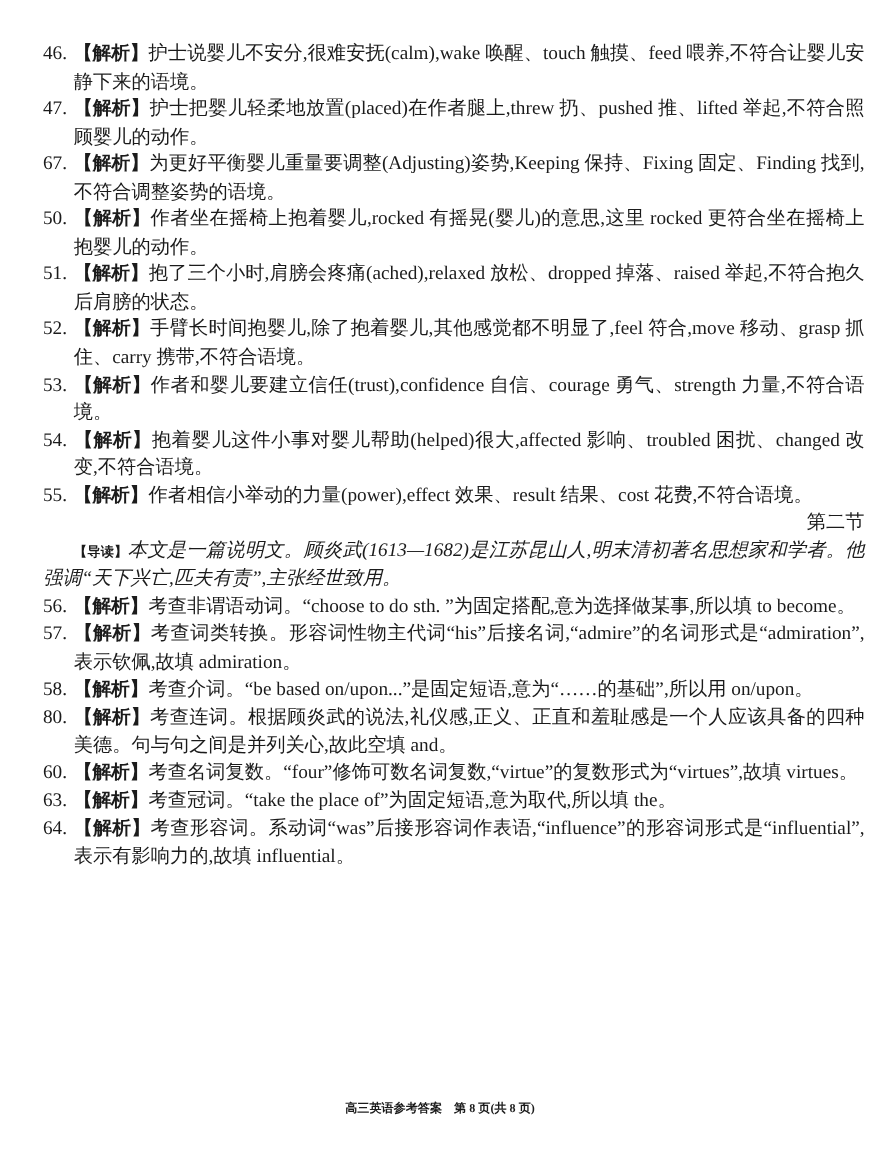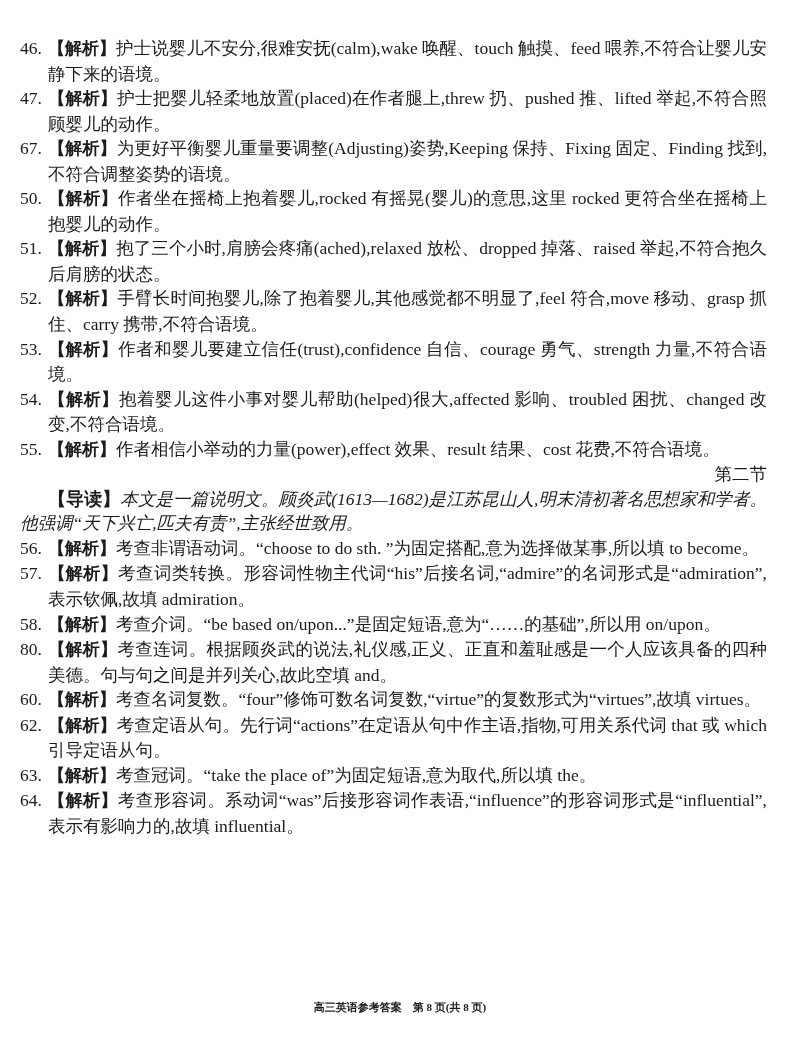--- a/index.html
+++ b/index.html
@@ -6,21 +6,21 @@
   body {
     width: 800px; height: 1046px;
     background: #ffffff;
     color: #1b1b1b;
     font-family: "Liberation Serif", "DejaVu Serif", serif;
     position: relative;
     overflow: hidden;
   }
   .main {
     position: absolute;
-    top: 36px; left: 20px;
+    top: 36px; left: 39px;
     width: 747px;
     font-size: 17.5px;
     line-height: 24.55px;
     text-align: justify;
   }
   .item {
     padding-left: 28px;
     text-indent: -28px;
   }
   .num {
@@ -37,21 +37,21 @@
     text-align: right;
     text-indent: 0;
   }
   .intro {
     text-indent: 28px;
   }
   .intro-label {
     font-weight: 700;
     font-style: normal;
     font-family: "Liberation Sans", "DejaVu Sans", sans-serif;
-    font-size: 18px;
+    font-size: 12px;
   }
   .intro-text {
     font-style: italic;
   }
   .footer {
     position: absolute;
     top: 1000px; left: 0;
     width: 800px;
     text-align: center;
     font-weight: 700;
@@ -77,20 +77,19 @@
 
     <div class="heading">第二节</div>
 
     <div class="intro"><span class="intro-label">【导读】</span><span class="intro-text">本文是一篇说明文。顾炎武(1613—1682)是江苏昆山人,明末清初著名思想家和学者。他强调“天下兴亡,匹夫有责”,主张经世致用。</span></div>
 
     <div class="item"><span class="num">56.</span><span class="tag">【解析】</span><span class="txt">考查非谓语动词。“choose to do sth. ”为固定搭配,意为选择做某事,所以填 to become。</span></div>
     <div class="item"><span class="num">57.</span><span class="tag">【解析】</span><span class="txt">考查词类转换。形容词性物主代词“his”后接名词,“admire”的名词形式是“admiration”,表示钦佩,故填 admiration。</span></div>
     <div class="item"><span class="num">58.</span><span class="tag">【解析】</span><span class="txt">考查介词。“be based on/upon...”是固定短语,意为“……的基础”,所以用 on/upon。</span></div>
     <div class="item"><span class="num">80.</span><span class="tag">【解析】</span><span class="txt">考查连词。根据顾炎武的说法,礼仪感,正义、正直和羞耻感是一个人应该具备的四种美德。句与句之间是并列关心,故此空填 and。</span></div>
     <div class="item"><span class="num">60.</span><span class="tag">【解析】</span><span class="txt">考查名词复数。“four”修饰可数名词复数,“virtue”的复数形式为“virtues”,故填 virtues。</span></div>
-    <div class="item"><span class="num">62.</span><span class="tag">【解析】</span><span class="txt">考查定语从句。先行词“actions”在定语从句中作主语,指物,可用关系代词 that 或 which 引导定语从句。</span></div>
     <div class="item"><span class="num">63.</span><span class="tag">【解析】</span><span class="txt">考查冠词。“take the place of”为固定短语,意为取代,所以填 the。</span></div>
     <div class="item"><span class="num">64.</span><span class="tag">【解析】</span><span class="txt">考查形容词。系动词“was”后接形容词作表语,“influence”的形容词形式是“influential”,表示有影响力的,故填 influential。</span></div>
 
   </div>
 
   <div class="footer">高三英语参考答案　第 8 页(共 8 页)</div>
 </div>
 
 </body></html>

